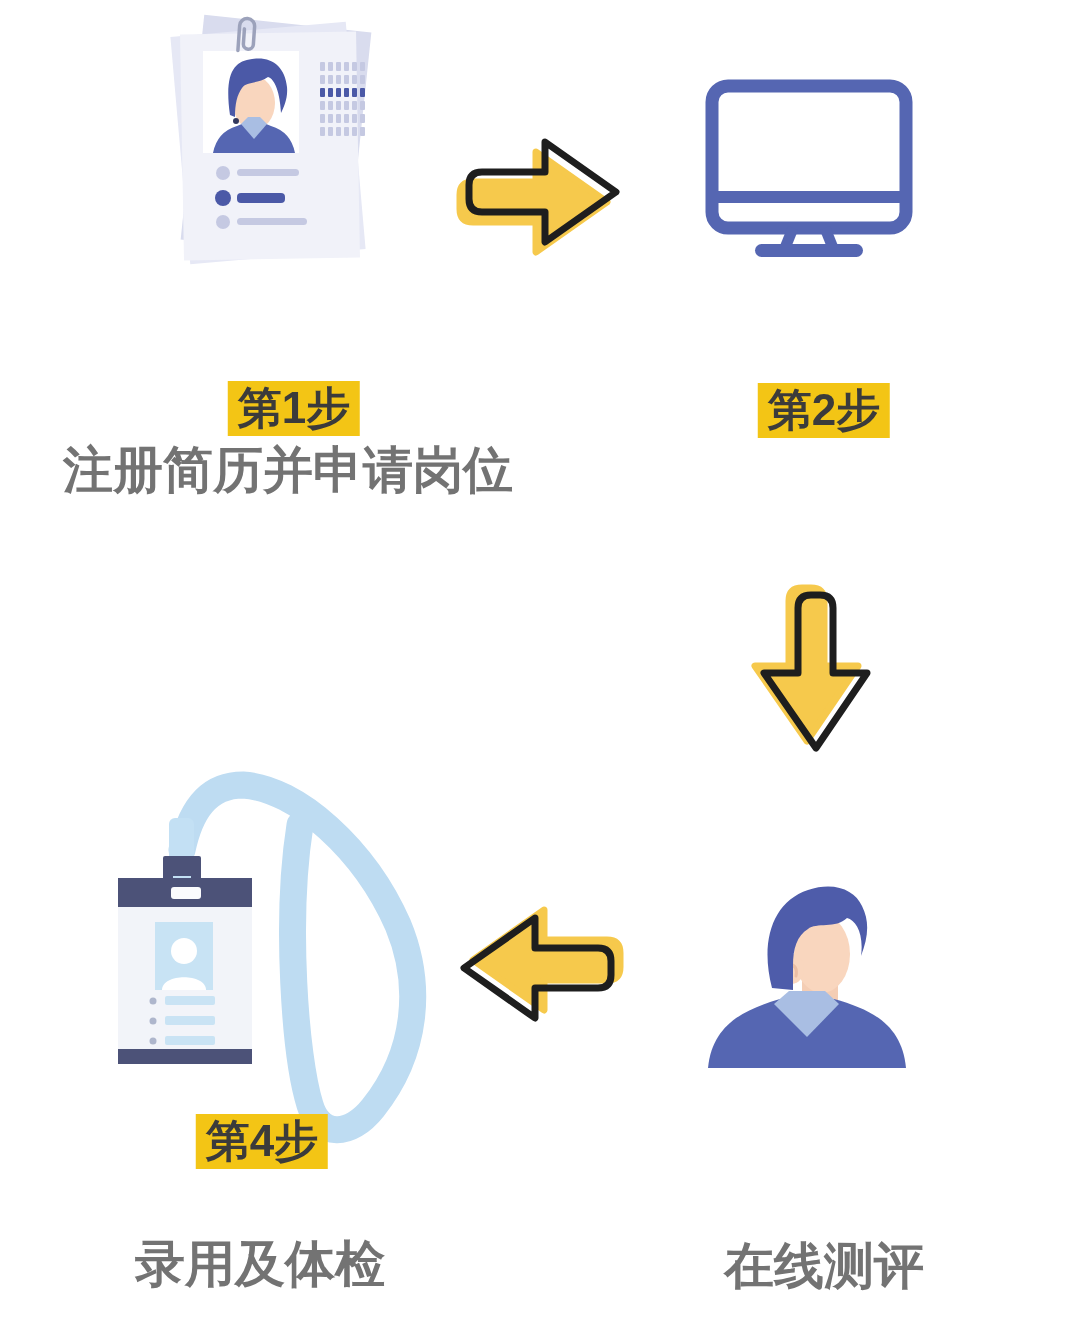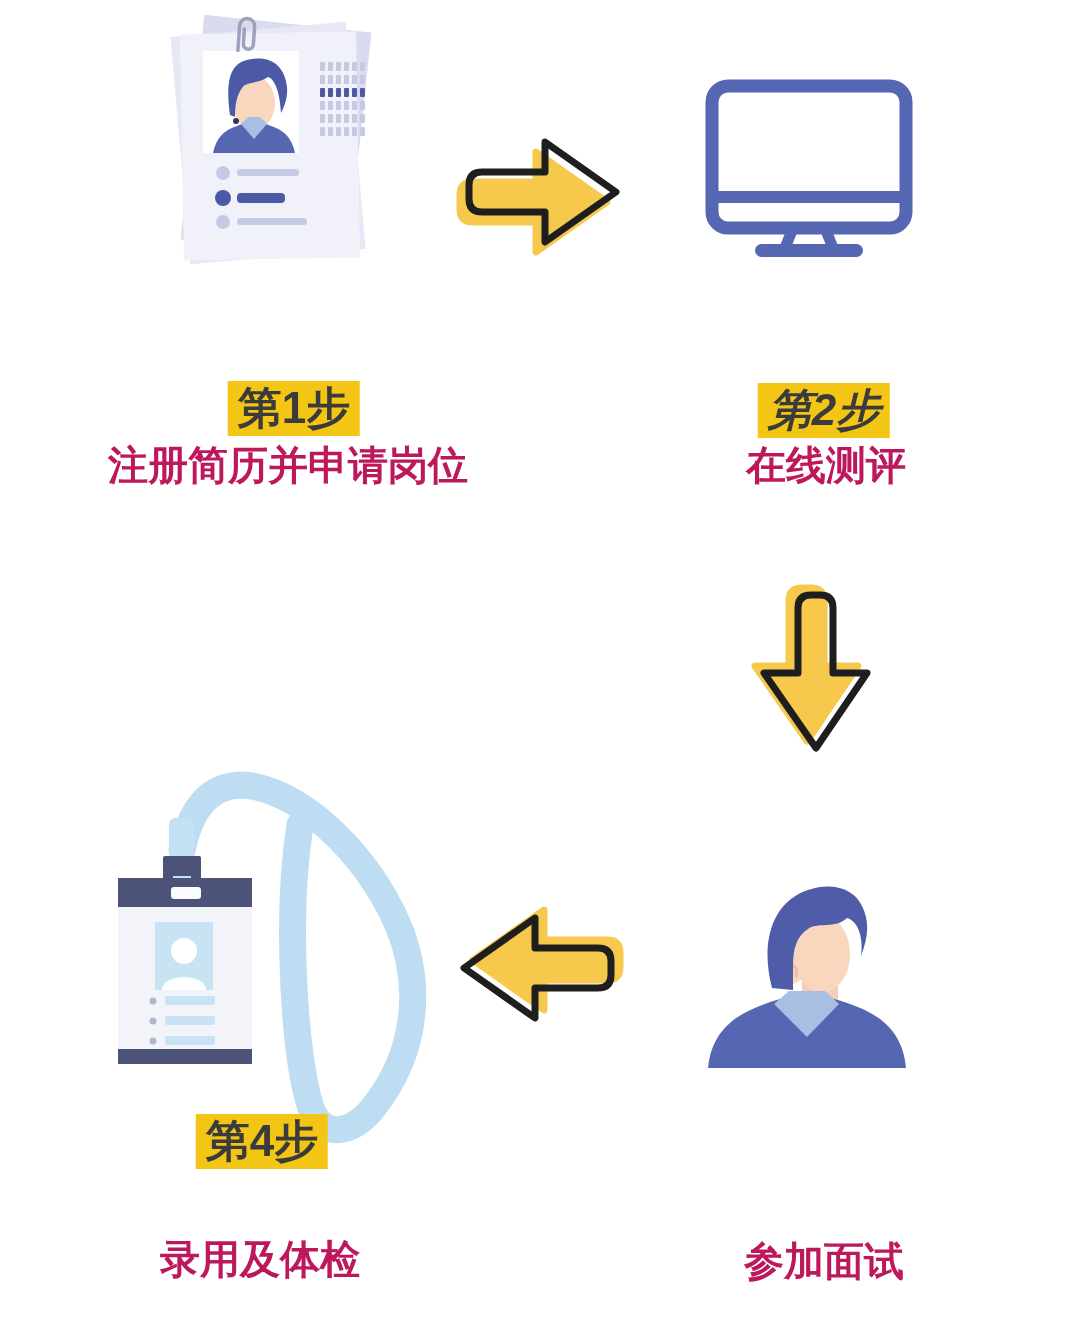--- a/index.html
+++ b/index.html
@@ -9,21 +9,21 @@
   }
   .abs{position:absolute;}
   .step-label{
     position:absolute;transform:translateX(-50%);
     background:#F3C515;color:#3b3b3b;
     font-size:44px;font-weight:bold;line-height:1.15;
     padding:2px 10px;white-space:nowrap;
   }
   .step-desc{
     position:absolute;transform:translateX(-50%);
-    color:#be185d;font-size:40px;font-weight:bold;line-height:1.1;white-space:nowrap;
+    color:#737373;font-size:50px;font-weight:bold;line-height:1.1;white-space:nowrap;
   }
   svg{display:block;}
 </style>
 </head>
 <body>
 
 <div class="canvas">
 
   <div class="abs" style="left:140px;top:5px;width:260px;height:290px;">
     <svg width="260" height="290" viewBox="0 0 260 290">
@@ -88,22 +88,21 @@
       <line x1="9" y1="119" x2="203" y2="119" stroke="#5566B2" stroke-width="12"></line>
       <line x1="90" y1="150" x2="82" y2="170" stroke="#5566B2" stroke-width="11"></line>
       <line x1="122" y1="150" x2="130" y2="170" stroke="#5566B2" stroke-width="11"></line>
       <rect x="52" y="166" width="108" height="13" rx="6.5" fill="#5566B2"></rect>
     </svg>
   </div>
 
   <span class="step-label" style="left:294px;top:381px;">第1步</span>
   <span class="step-desc" style="left:288px;top:443px;">注册简历并申请岗位</span>
 
-  <span class="step-label" style="left:824px;top:383px;font-style:italic;">第2步</span>
-  <span class="step-desc" style="left:826px;top:443px;">在线测评</span>
+  <span class="step-label" style="left:824px;top:383px;">第2步</span>
 
   <div class="abs" style="left:748px;top:578px;width:135px;height:185px;">
     <svg width="135" height="185" viewBox="0 0 135 185">
       <path d="M 68 170 L 16 95 L 50 95 L 50 30 Q 50 17 63 17 L 72 17 Q 85 17 85 30 L 85 95 L 119 95 Z" transform="translate(-9,-7)" fill="#F6C94C" stroke="#F6C94C" stroke-width="7" stroke-linejoin="round"></path>
       <path d="M 68 170 L 16 95 L 50 95 L 50 30 Q 50 17 63 17 L 72 17 Q 85 17 85 30 L 85 95 L 119 95 Z" fill="none" stroke="#1e1e1e" stroke-width="7" stroke-linejoin="round" stroke-linecap="round"></path>
     </svg>
   </div>
 
   <div class="abs" style="left:105px;top:770px;width:340px;height:375px;">
     <svg width="340" height="375" viewBox="0 0 340 375">
@@ -154,15 +153,15 @@
 
       <path d="M 10 192 C 14 150 44 134 82 123 L 136 123 C 176 134 204 150 208 192 Z" fill="#5566B2"></path>
 
       <path d="M 76 128 L 109 161 L 141 128 L 127 115 L 91 115 Z" fill="#A9BEE3"></path>
     </svg>
   </div>
 
   <span class="step-label" style="left:262px;top:1114px;">第4步</span>
   <span class="step-desc" style="left:260px;top:1237px;text-align:center;">录用及体检</span>
 
-  <span class="step-desc" style="left:824px;top:1239px;">参加面试</span>
+  <span class="step-desc" style="left:824px;top:1239px;">在线测评</span>
 
 </div>
 
 </body></html>

